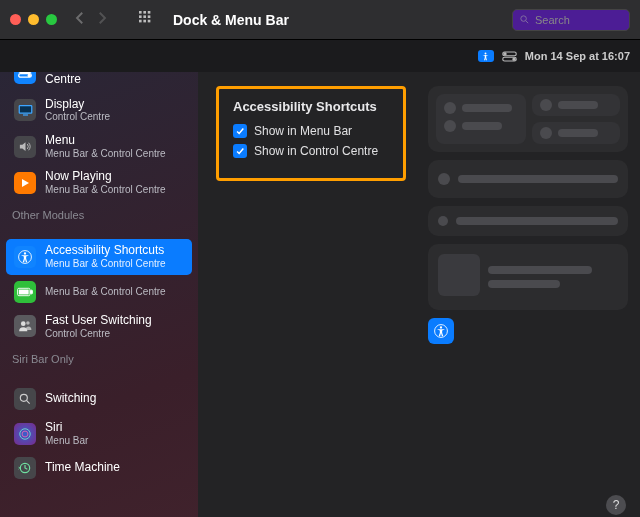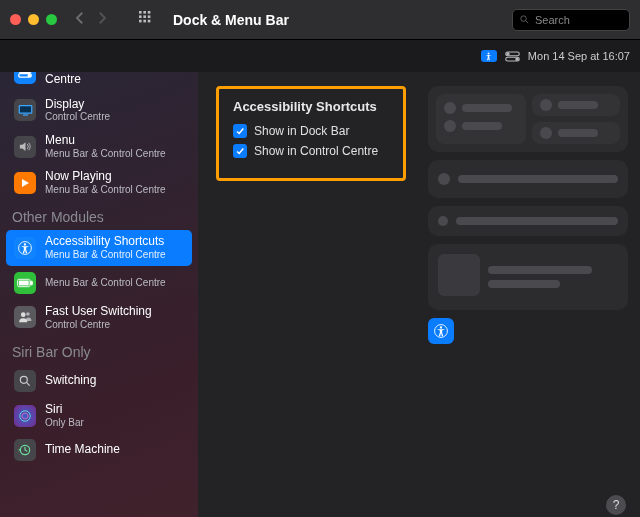--- a/index.html
+++ b/index.html
@@ -12,33 +12,33 @@
   .traffic span { width: 11px; height: 11px; border-radius: 50%; display: block; }
   .tl-red { background: #ff5f57; }
   .tl-yel { background: #febc2e; }
   .tl-grn { background: #28c840; }
   .nav-arrows { display: flex; gap: 4px; margin-left: 4px; }
   .nav-arrows svg { width: 18px; height: 18px; opacity: .5; }
   .grid-icon { margin-left: 18px; opacity: .9; }
   .grid-icon svg { width: 14px; height: 14px; }
   .win-title { font-weight: 600; font-size: 14px; color: #fff; margin-left: 10px; text-align: center; }
   .spacer { flex: 1; }
-  .search-box { background: #000000; border: 1px solid #444; border-radius: 5px; height: 22px; width: 118px; display: flex; align-items: center; padding: 0 6px; gap: 5px; }
+  .search-box { background: #4c1d95; border: 1px solid #444; border-radius: 5px; height: 22px; width: 118px; display: flex; align-items: center; padding: 0 6px; gap: 5px; }
   .search-box svg { width: 11px; height: 11px; opacity: .6; }
   .search-box span { color: #888; font-size: 11px; }
 
   
-  .menubar-strip { height: 20px; background: #1b1b1d; display: flex; align-items: center; justify-content: flex-end; padding: 16px 10px; gap: 8px; font-size: 11px; color: #ccc; }
+  .menubar-strip { height: 20px; background: #1b1b1d; display: flex; align-items: center; justify-content: flex-end; padding: 16px 10px; gap: 8px; font-size: 11px; color: #ccc; font-weight: bold; }
   .strip-pill { width: 16px; height: 12px; border-radius: 3px; background: #0a7cff; display:flex; align-items:center; justify-content:center; }
   .strip-cc { display:flex; align-items:center; opacity:.9; }
 
   
   .main { display: flex; height: calc(517px - 60px); }
   .sidebar { width: 198px; background: linear-gradient(160deg, #2a2636 0%, #3a1f2a 70%, #40222c 100%); overflow-y: hidden; padding: 4px 0 10px; }
-  .sidebar .group-label { color: #8a8a92; font-size: 14px; padding: 8px 12px 4px; }
+  .sidebar .group-label { color: #8a8a92; font-size: 11px; padding: 8px 12px 17px; }
   .sb-item { display: flex; align-items: center; gap: 9px; padding: 5px 8px; margin: 1px 6px; border-radius: 5px; cursor: default; }
   .sb-item.active { background: #0a7cff; }
   .sb-item .iconwrap { width: 22px; height: 22px; border-radius: 5px; display: flex; align-items: center; justify-content: center; flex-shrink: 0; }
   .sb-item .labels { display: flex; flex-direction: column; line-height: 1.15; }
   .sb-item .title { color: #fff; font-size: 12px; }
   .sb-item .sub { color: #bcbcc4; font-size: 10px; }
   .sb-item.active .sub { color: #e3efff; }
 
   
   .ic-blue { background: #1084ff; }
@@ -244,21 +244,21 @@
 
     <div class="sb-item">
       <div class="iconwrap" style="background:radial-gradient(circle,#3a5fcc,#7a2a8a);">
         <svg width="14" height="14" viewBox="0 0 24 24">
             <circle cx="12" cy="12" r="9" fill="none" stroke="#6fe0d0" stroke-width="1.5"></circle>
             <circle cx="12" cy="12" r="5" fill="none" stroke="#ff6fb0" stroke-width="1.2"></circle>
           </svg>
       </div>
       <div class="labels">
         <span class="title">Siri</span>
-        <span class="sub">Only Bar</span>
+        <span class="sub">Menu Bar</span>
       </div>
     </div>
 
     <div class="sb-item">
       <div class="iconwrap ic-dark">
         <svg width="14" height="14" viewBox="0 0 24 24" fill="none" stroke="#6fe0a0" stroke-width="2">
             <circle cx="12" cy="12" r="8"></circle>
             <polyline points="12 7 12 12 16 14"></polyline>
             <path d="M3 12 L1 10 M3 12 L1 14" stroke-width="1.5"></path>
           </svg>
@@ -273,21 +273,21 @@
   <div class="content">
 
     <div class="highlight-box">
       <div class="hl-title">Accessibility Shortcuts</div>
       <div class="chk-row">
         <span class="chk">
             <svg viewBox="0 0 24 24" fill="none" stroke="#fff" stroke-width="3.5">
               <polyline points="5 13 10 18 20 6"></polyline>
             </svg>
           </span>
-        <span class="chk-label">Show in Dock Bar</span>
+        <span class="chk-label">Show in Menu Bar</span>
       </div>
       <div class="chk-row">
         <span class="chk">
             <svg viewBox="0 0 24 24" fill="none" stroke="#fff" stroke-width="3.5">
               <polyline points="5 13 10 18 20 6"></polyline>
             </svg>
           </span>
         <span class="chk-label">Show in Control Centre</span>
       </div>
     </div>

